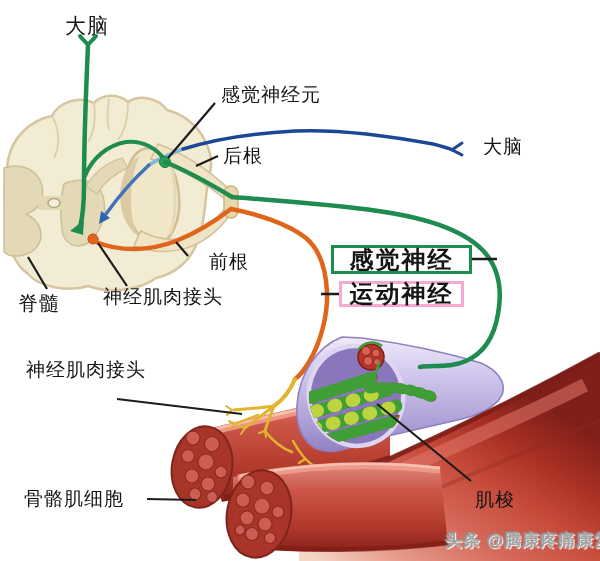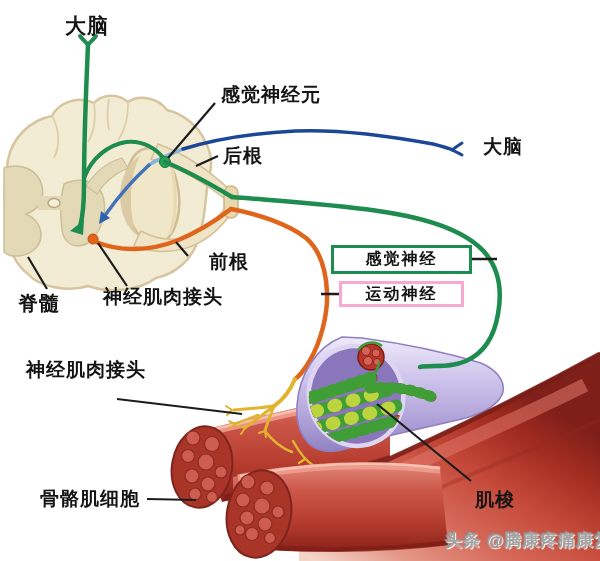--- a/index.html
+++ b/index.html
@@ -6,43 +6,43 @@
   #stage{
     position:relative;
     width:600px;height:561px;
     background:#ffffff;
     overflow:hidden;
     font-family:"Liberation Sans","DejaVu Sans",sans-serif;
   }
   #art{position:absolute;left:0;top:0;}
   .lbl{
     position:absolute;
-    font-weight:bold;
+    font-weight:normal;
     font-size:19px;
     color:#141414;
     letter-spacing:1px;
     white-space:nowrap;
     line-height:1;
   }
   .lbl-brain-top{left:65px;top:15px;font-size:21px;}
   .lbl-sensory-neuron{left:221px;top:85px;}
   .lbl-dorsal-root{left:223px;top:146px;}
   .lbl-brain-right{left:483px;top:137px;}
   .lbl-anterior-root{left:189px;top:252px;margin-left:20px;}
   .lbl-spinal-cord{left:18px;top:293px;font-size:20px;}
   .lbl-motor-neuron{left:103px;top:287px;}
   .lbl-nmj{left:26px;top:360px;}
-  .lbl-muscle-cell{left:40px;top:489px;}
+  .lbl-muscle-cell{left:24px;top:489px;}
   .lbl-spindle{left:475px;top:490px;}
   .legend-box{
     position:absolute;
     box-sizing:border-box;
     background:#ffffff;
     display:flex;align-items:center;justify-content:center;
-    font-weight:bold;font-size:16px;color:#141414;letter-spacing:2px;
+    font-weight:bold;font-size:24px;color:#141414;letter-spacing:2px;
   }
   .legend-sensory{left:331px;top:245px;width:141px;height:29px;border:3px solid #1e8b4f;}
   .legend-motor{left:339px;top:281px;width:125px;height:26px;border:3px solid #f9a8d4;}
   .watermark{
     position:absolute;left:445px;top:529px;
     font-weight:bold;font-size:17px;letter-spacing:1px;
     color:#a3a3a3;
     text-shadow:1px 1px 1px #ffffff,-1px -1px 1px #8f8f8f;
     white-space:nowrap;
   }

